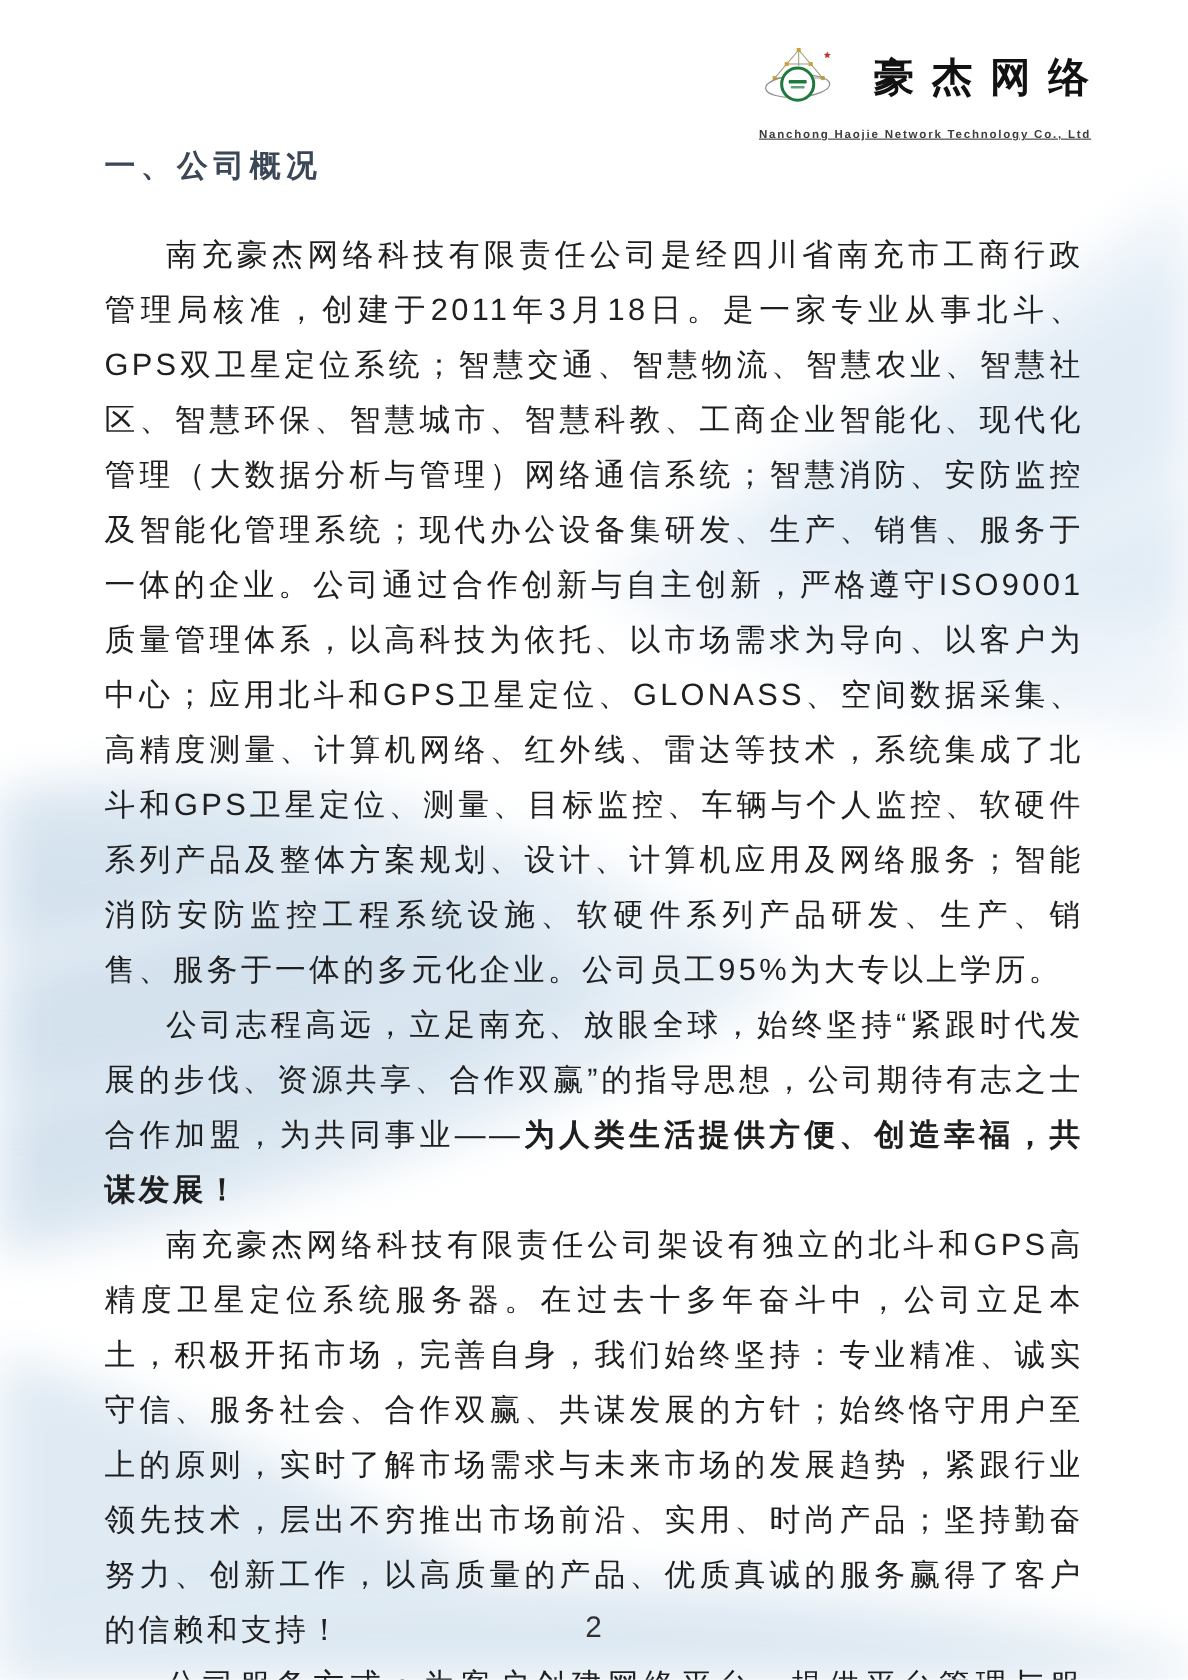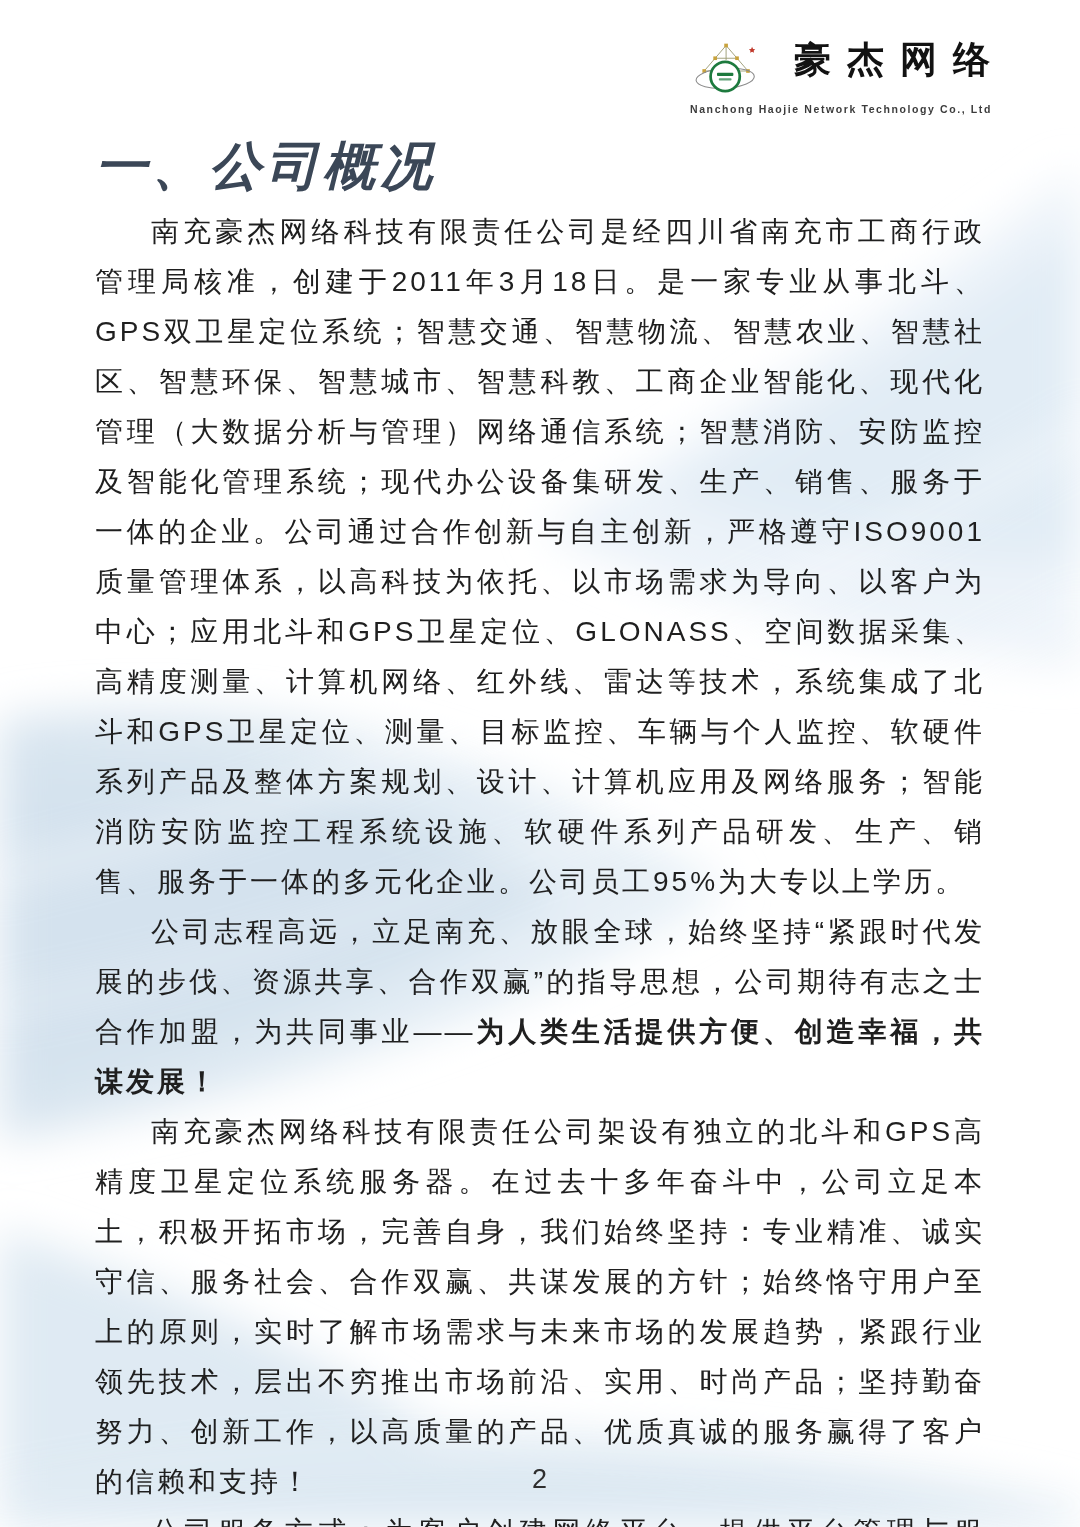--- a/index.html
+++ b/index.html
@@ -6,38 +6,37 @@
   body{
     width:1080px;height:1527px;position:relative;overflow:hidden;
     background:#ffffff;
     font-family:"Liberation Sans","DejaVu Sans",sans-serif;
   }
   .bg{position:absolute;left:0;top:0;z-index:0;}
   .layer{position:absolute;z-index:2;}
 
   
   .logo-block{top:40px;right:74px;}
-  .logo-top{display:flex;align-items:flex-start;gap:26px;}
+  .logo-top{display:flex;align-items:center;gap:26px;}
   .logo-icon{width:74px;height:62px;flex:0 0 auto;}
   .brand{
     font-size:37px;font-weight:900;color:#121212;
     letter-spacing:16px;white-space:nowrap;line-height:1.1;
     margin-left:4px;
   }
   .brand-sub{
     font-size:10.5px;color:#3c3c3c;letter-spacing:1.6px;
-    margin-top:1px;white-space:nowrap;font-weight:600;
+    margin-top:14px;white-space:nowrap;font-weight:600;text-decoration:underline;
   }
 
   
   .heading{
     left:95px;top:132px;
-    font-size:52px;font-weight:800;color:#3b4757;letter-spacing:5px;
+    font-size:28px;font-weight:800;color:#3b4757;letter-spacing:5px;
     white-space:nowrap;
-    font-style:italic;
   }
 
   
   .content{
     left:95px;top:207px;width:890px;
     font-size:28px;line-height:50px;color:#1f1f1f;
     text-align:justify;text-justify:inter-character;
     letter-spacing:3px;
   }
   .content p{margin:0;text-indent:2em;}

